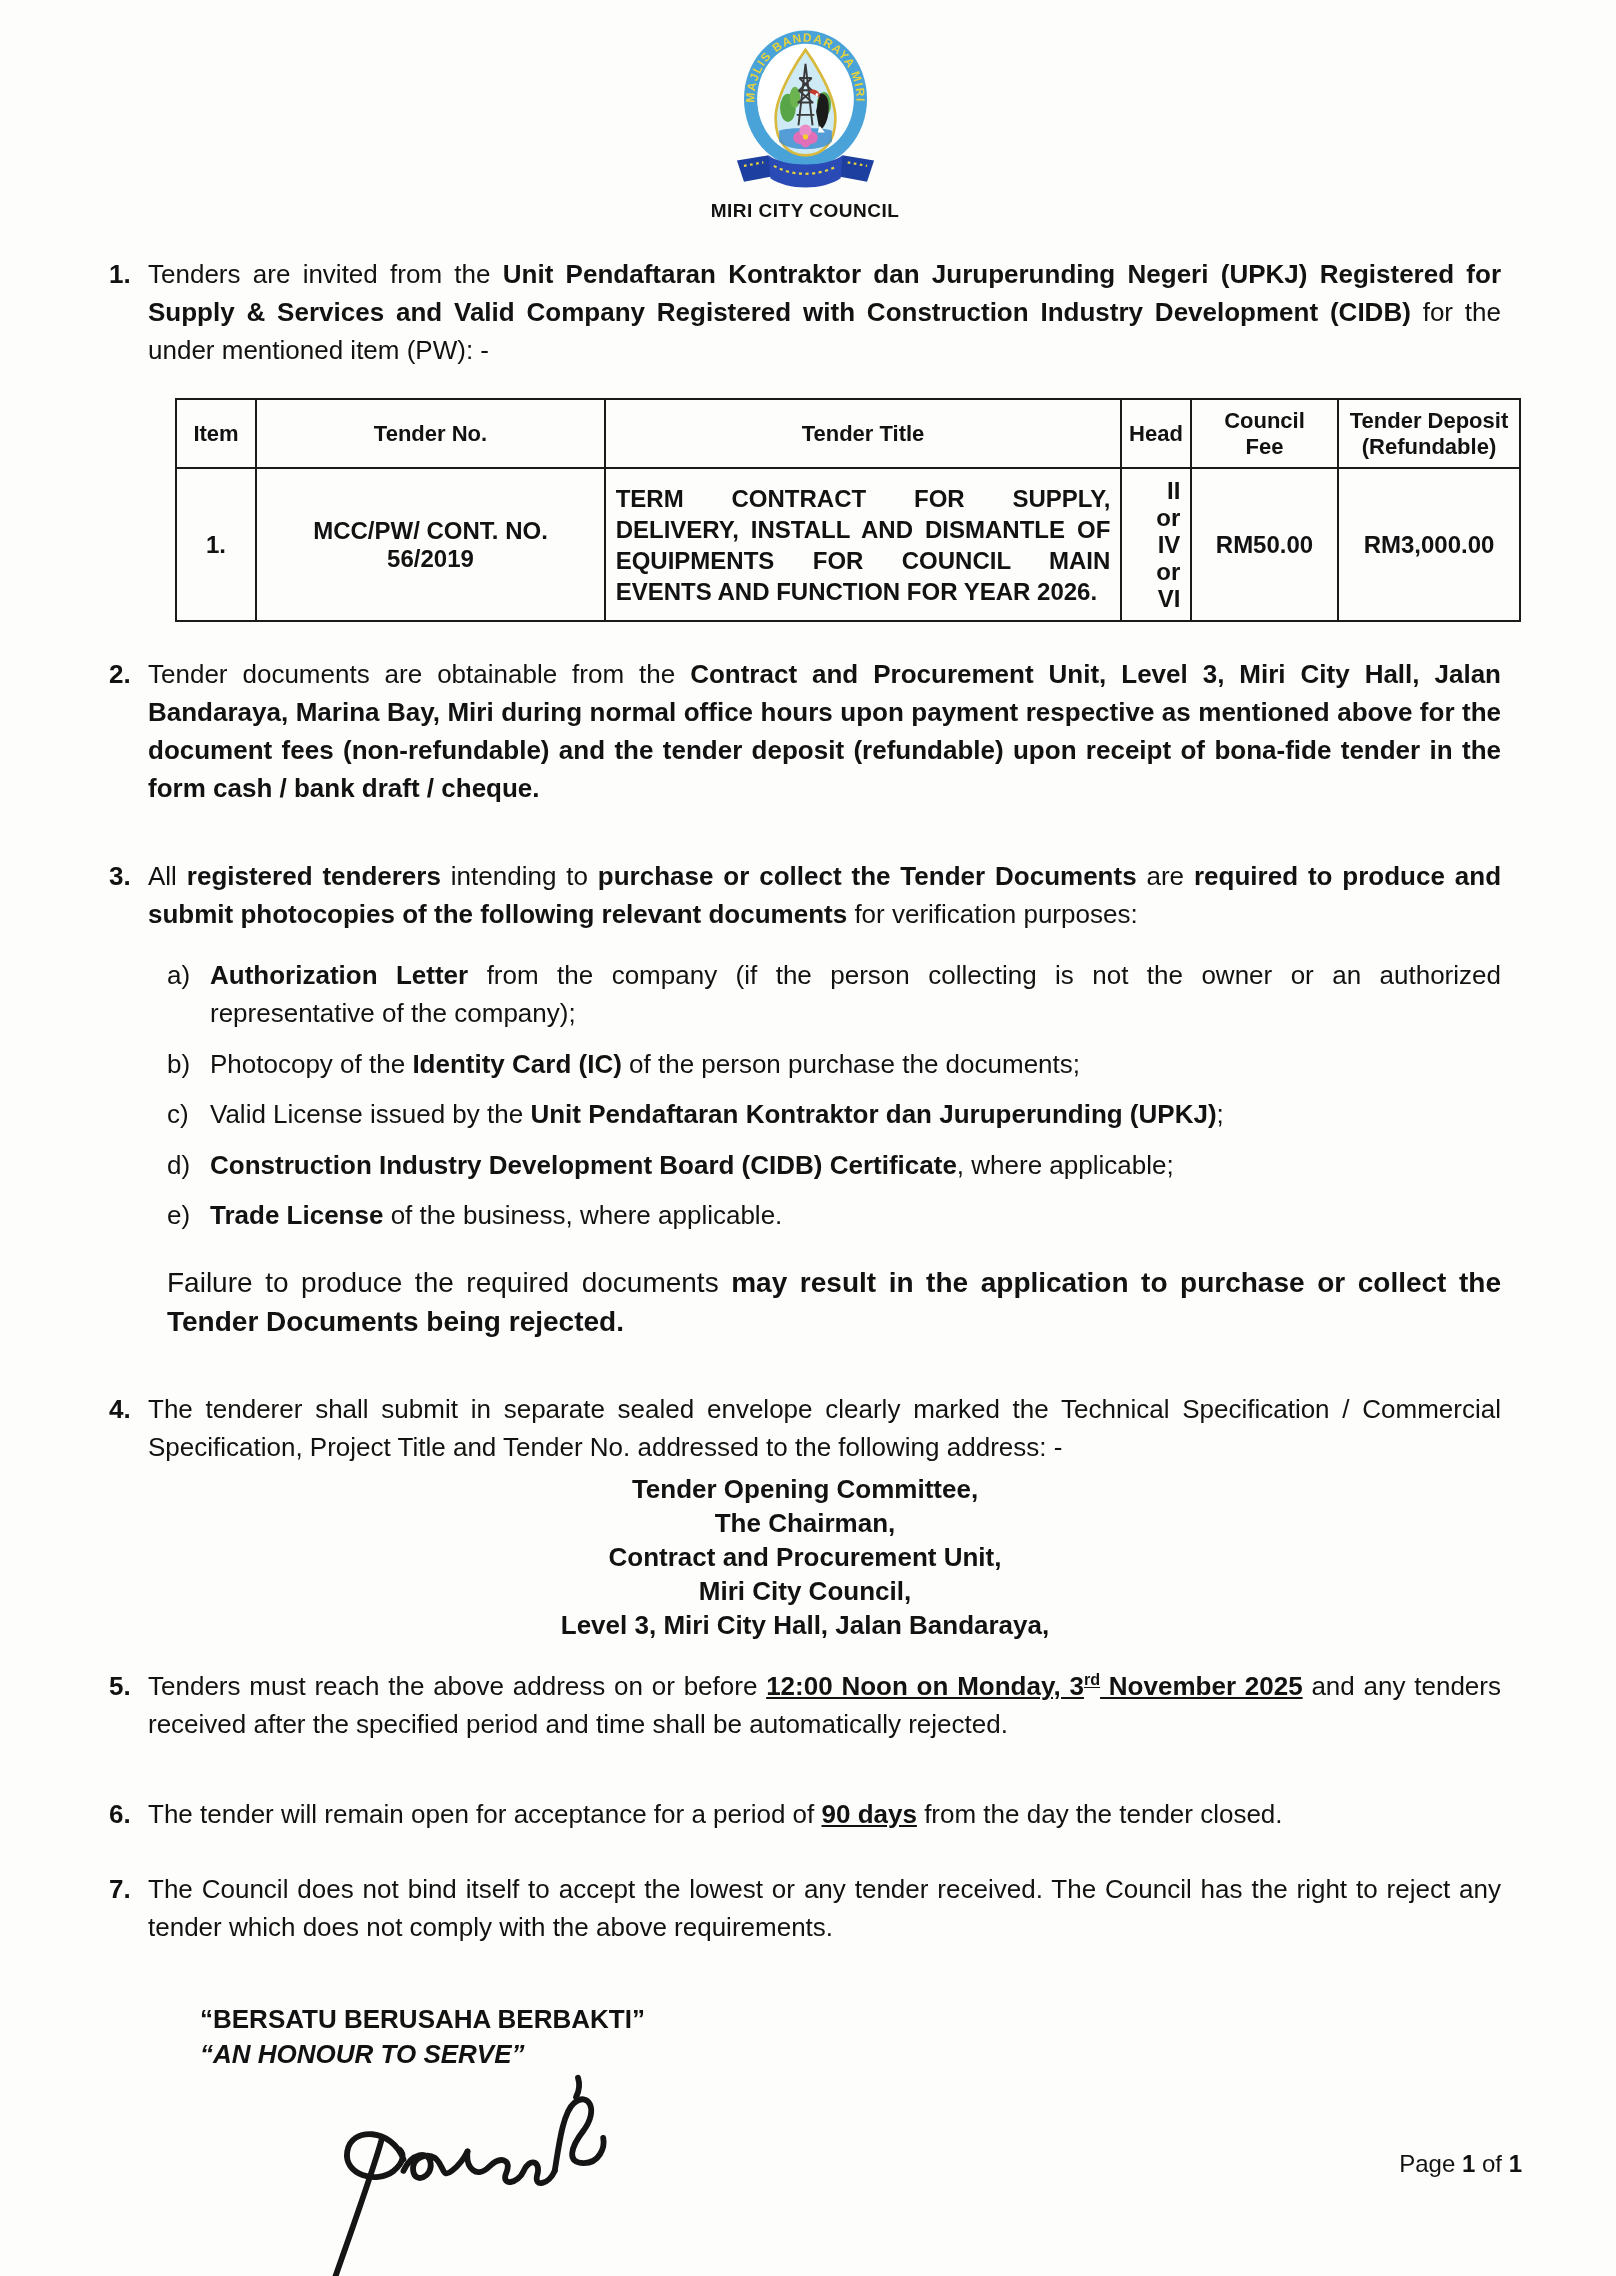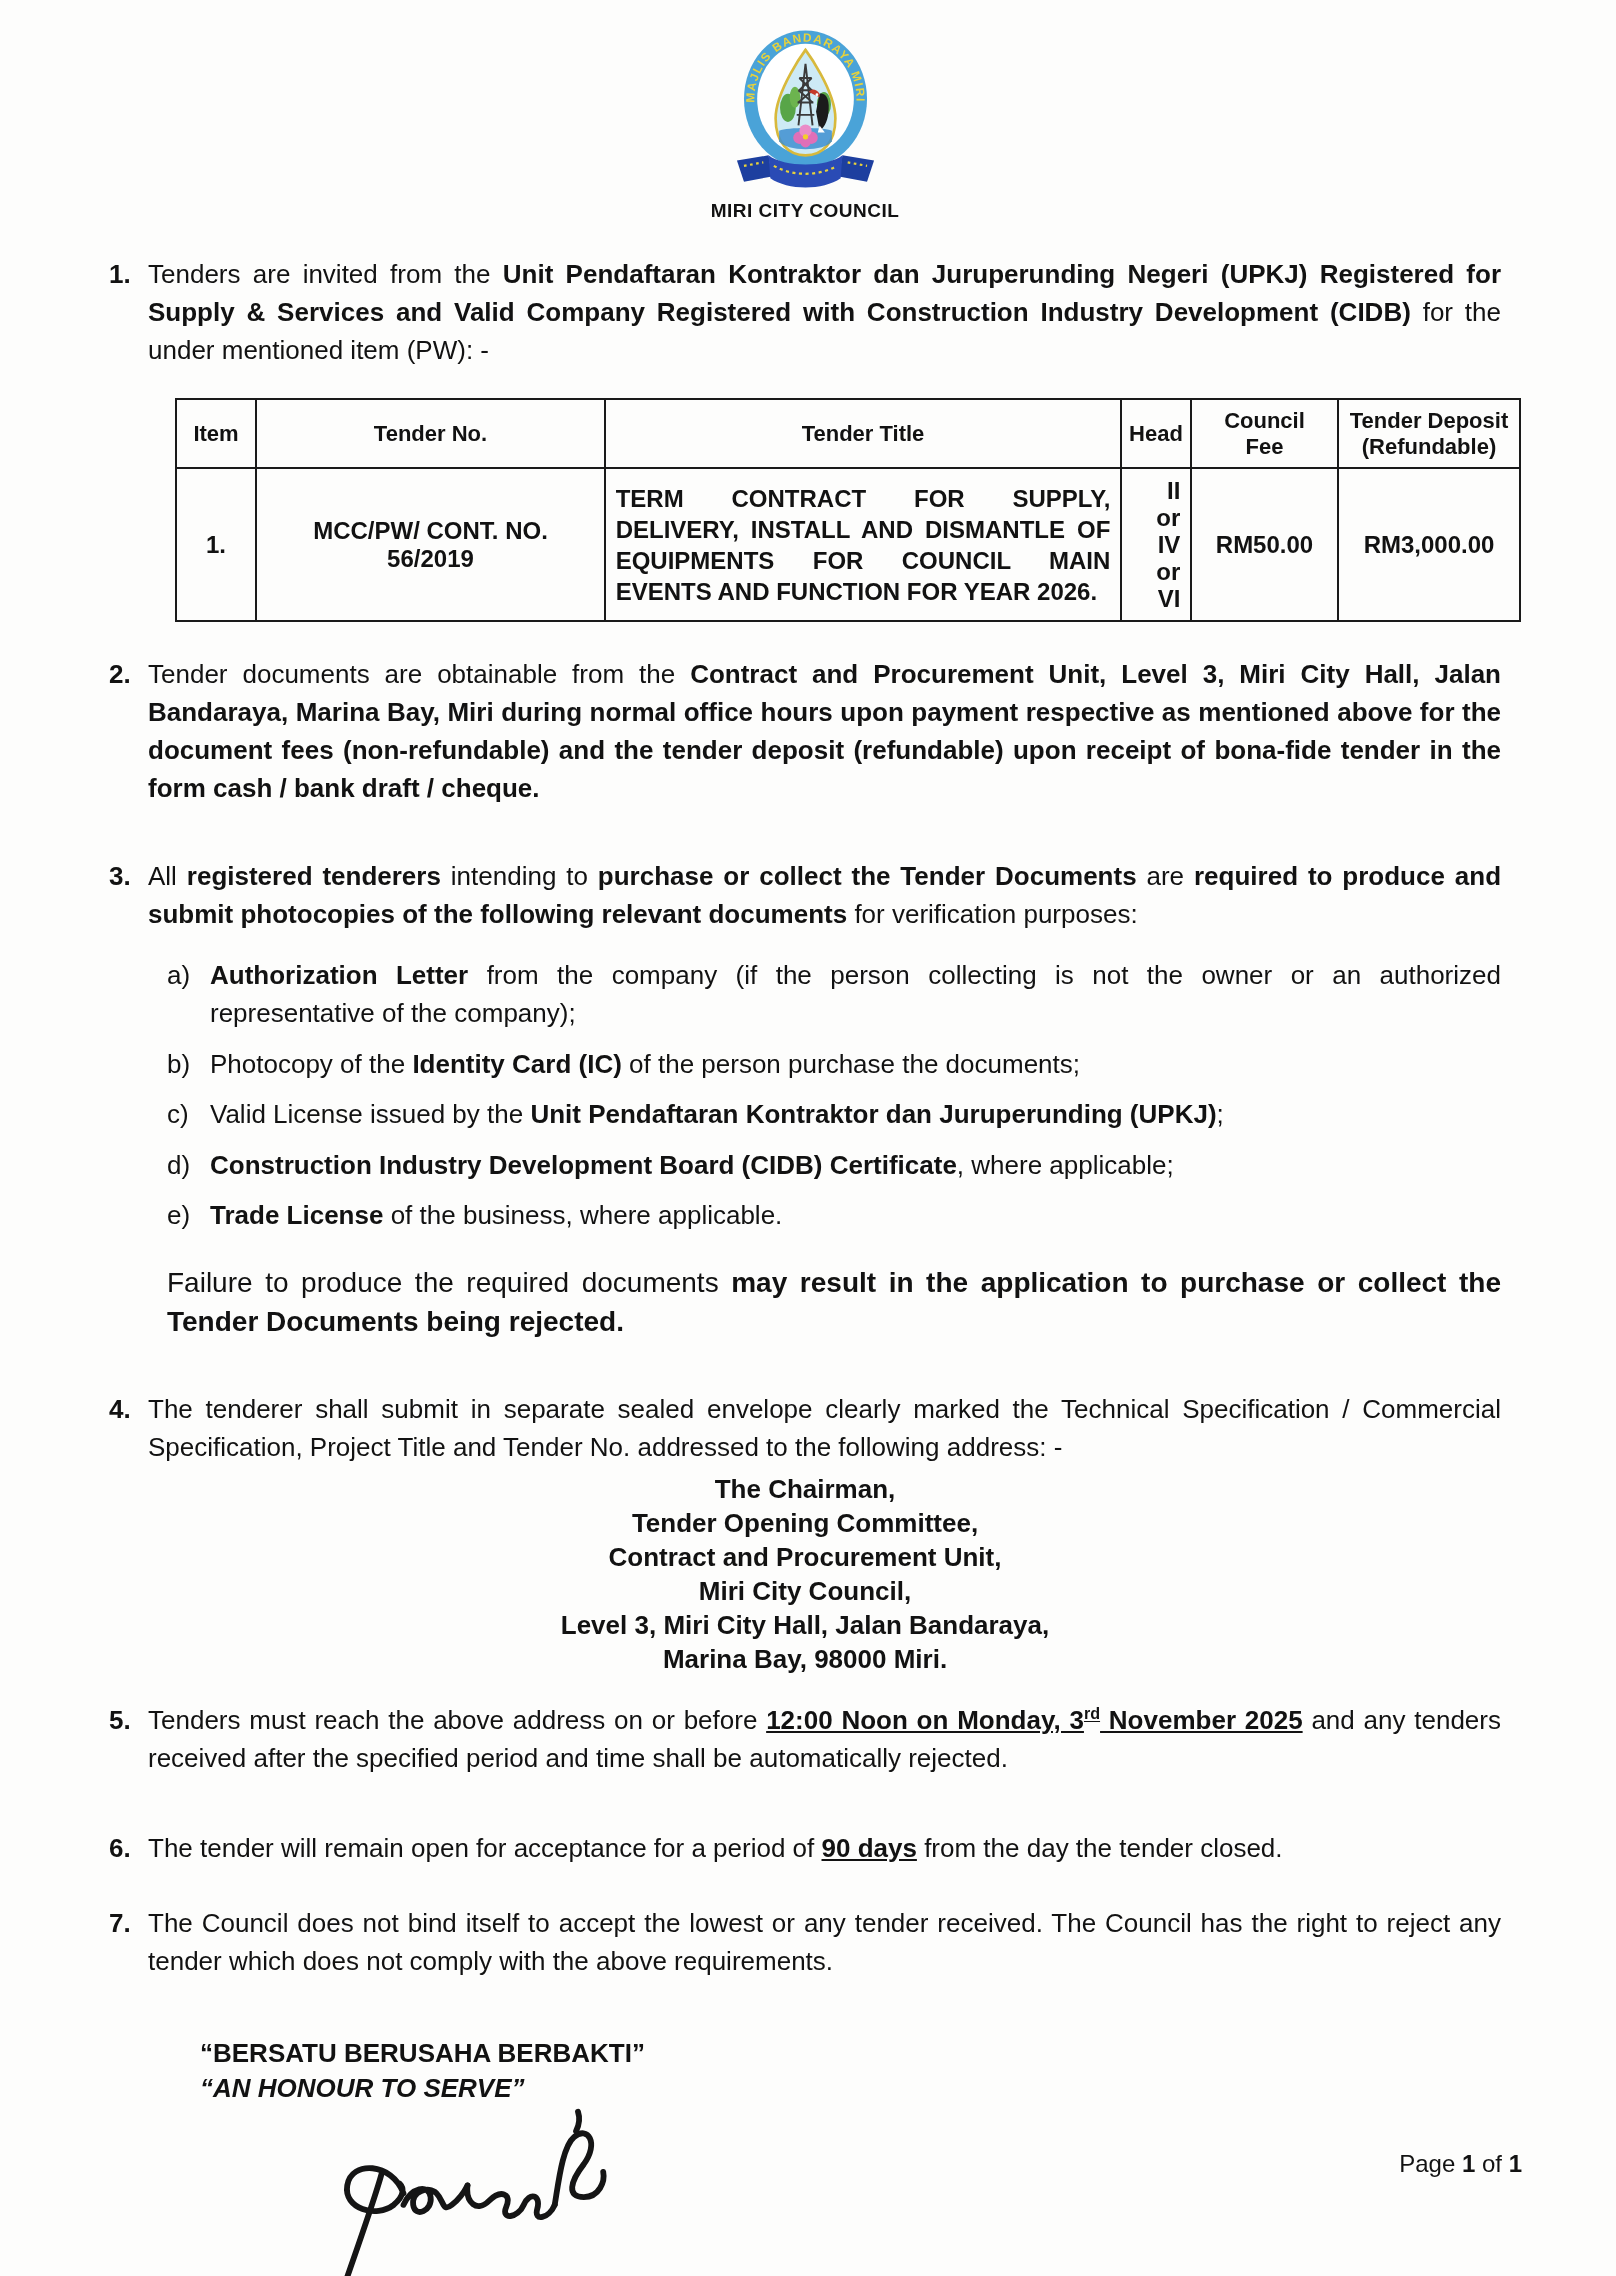--- a/index.html
+++ b/index.html
@@ -192,26 +192,25 @@
   </div>
 
   <div class="failure mt-fail"><span>Failure to produce the required documents </span><span style="font-weight: bold;">may result in the application to purchase or collect the Tender Documents being rejected.</span></div>
 
   <div class="para mt-p4">
     <span class="num">4.</span>
     <div class="ptext"><span>The tenderer shall submit in separate sealed envelope clearly marked the Technical Specification / Commercial Specification, Project Title and Tender No. addressed to the following address: -</span></div>
   </div>
 
   <div class="address">
+    <div>Tender Opening Committee,</div>
     <div>The Chairman,</div>
-    <div>Tender Opening Committee,</div>
     <div>Contract and Procurement Unit,</div>
     <div>Miri City Council,</div>
     <div>Level 3, Miri City Hall, Jalan Bandaraya,</div>
-    <div>Marina Bay, 98000 Miri.</div>
   </div>
 
   <div class="para mt-p5">
     <span class="num">5.</span>
     <div class="ptext"><span>Tenders must reach the above address on or before </span><span style="font-weight: bold; text-decoration: underline;">12:00 Noon on Monday, 3</span><sup style="font-weight: bold; text-decoration: underline;">rd</sup><span style="font-weight: bold; text-decoration: underline;"> November 2025</span><span> and any tenders received after the specified period and time shall be automatically rejected.</span></div>
   </div>
   <div class="para mt-p6">
     <span class="num">6.</span>
     <div class="ptext"><span>The tender will remain open for acceptance for a period of </span><span style="font-weight: bold; text-decoration: underline;">90 days</span><span> from the day the tender closed.</span></div>
   </div>

